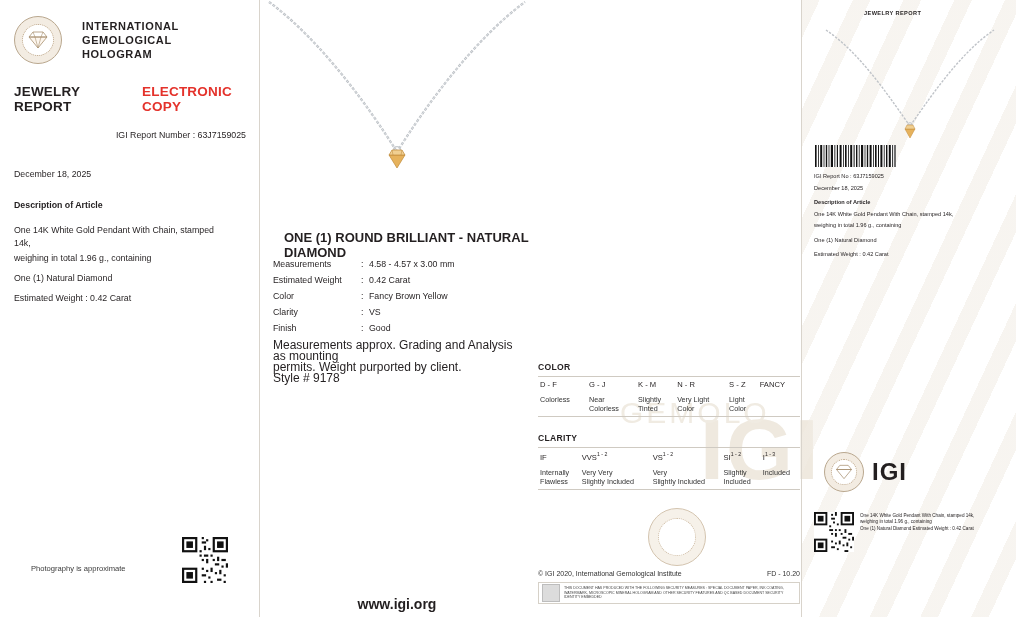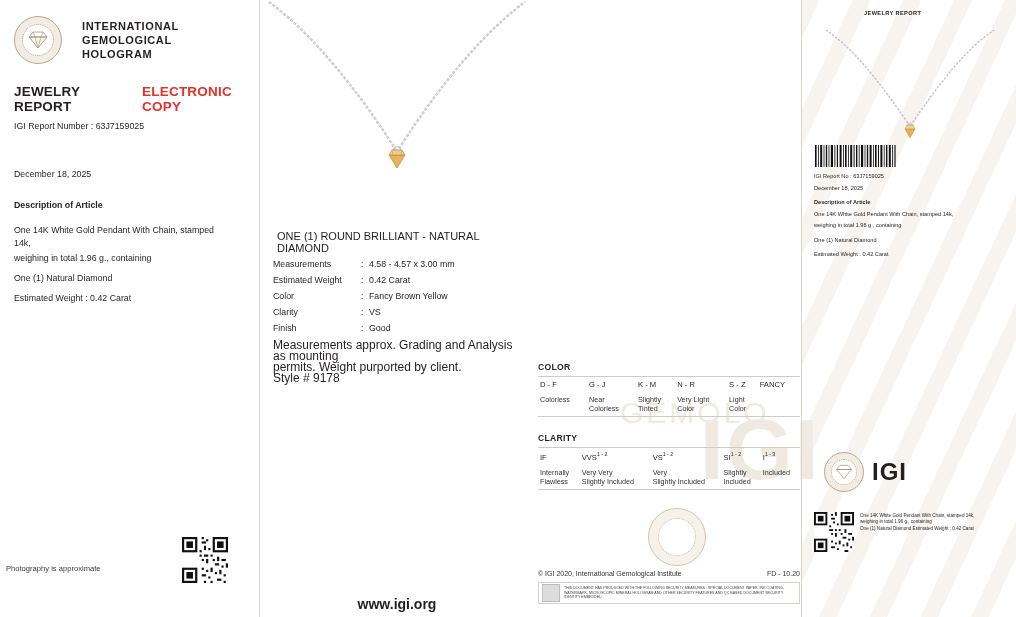--- a/index.html
+++ b/index.html
@@ -13,27 +13,27 @@
      radial-gradient(circle at 50% 50%, #ffffff 0 46%, #f3ece2 47% 100%);}
   .igi-seal:before{content:"";position:absolute;left:50%;top:50%;transform:translate(-50%,-50%);
      width:30px;height:30px;border-radius:50%;border:1px dotted #c0ab90;}
   .igi-seal svg{position:absolute;left:50%;top:50%;transform:translate(-50%,-50%);}
   .org-name{font-size:11px;font-weight:bold;letter-spacing:.6px;line-height:14px;color:#231f20;}
   .jr-row{position:absolute;left:14px;top:84px;display:flex;align-items:baseline;gap:16px;}
   .jr-title{font-size:13.5px;font-weight:bold;letter-spacing:.2px;}
   .ec{font-size:13.5px;font-weight:bold;color:#e4322b;letter-spacing:.2px;}
   .left .line{position:absolute;left:14px;font-size:8.8px;line-height:13px;color:#231f20;width:232px;}
   .left .bold{font-weight:bold;}
-  .photo-note{position:absolute;left:6px;bottom:44px;font-size:7.6px;color:#3a3a3a;}
+  .photo-note{position:absolute;left:31px;bottom:44px;font-size:7.6px;color:#3a3a3a;}
   .qr-left{position:absolute;left:182px;bottom:34px;width:46px;height:46px;}
 
   
   .center{position:absolute;left:261px;top:0;width:272px;height:617px;box-sizing:border-box;}
   .necklace{position:absolute;left:0;top:0;width:272px;height:190px;}
-  .c-head{position:absolute;left:16px;top:230px;font-size:11px;font-weight:normal;}
+  .c-head{position:absolute;left:23px;top:230px;font-size:13px;font-weight:bold;}
   .spec{position:absolute;left:12px;width:250px;font-size:8.8px;line-height:13px;margin-top:10px;}
   .spec .k{display:inline-block;width:88px;}
   .spec .sep{display:inline-block;width:8px;}
   .note{position:absolute;left:12px;top:340px;width:248px;font-size:12px;line-height:11px;color:#231f20;}
   .www{position:absolute;left:0;top:596px;width:272px;text-align:center;font-size:14px;font-weight:bold;}
 
   
   .scales{position:absolute;left:538px;top:362px;width:272px;}
   .scale-title{font-size:8.6px;font-weight:bold;letter-spacing:.3px;margin-bottom:4px;}
   .scale-table{width:262px;border-collapse:collapse;}
@@ -91,21 +91,21 @@
         <div class="org-name">GEMOLOGICAL</div>
         <div class="org-name">HOLOGRAM</div>
       </div>
     </div>
 
     <div class="jr-row">
       <span class="jr-title">JEWELRY REPORT</span>
       <span class="ec">ELECTRONIC COPY</span>
     </div>
 
-    <div class="line" style="top:120px;">IGI Report Number : 63J7159025</div>
+    <div class="line" style="top:129px;text-align:right;">IGI Report Number : 63J7159025</div>
     <div class="line" style="top:168px;">December 18, 2025</div>
     <div class="line bold" style="top:199px;">Description of Article</div>
     <div class="line" style="top:224px;width:215px;">One 14K White Gold Pendant With Chain, stamped 14k,</div>
     <div class="line" style="top:252px;">weighing in total 1.96 g., containing</div>
     <div class="line" style="top:272px;">One (1) Natural Diamond</div>
     <div class="line" style="top:292px;">Estimated Weight : 0.42 Carat</div>
 
     <div class="photo-note">Photography is approximate</div>
 
     <svg class="qr-left" viewBox="0 0 21 21">

